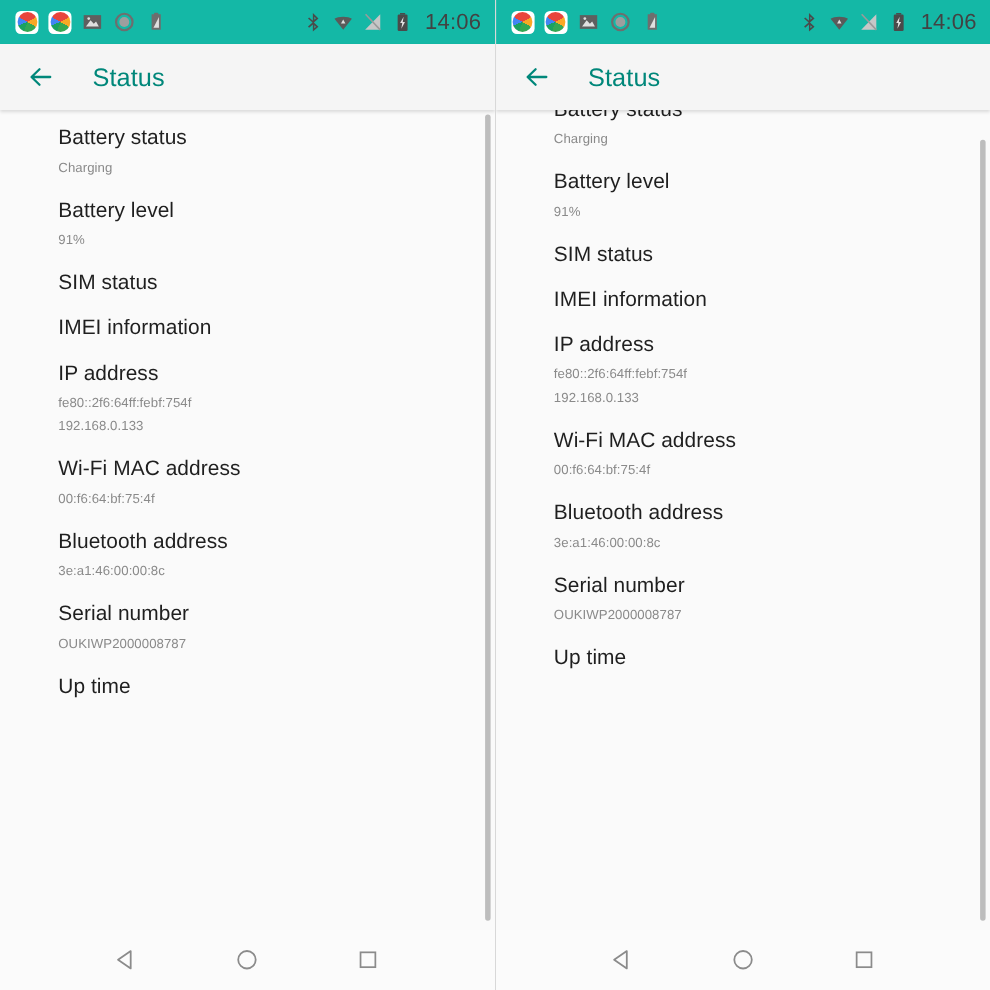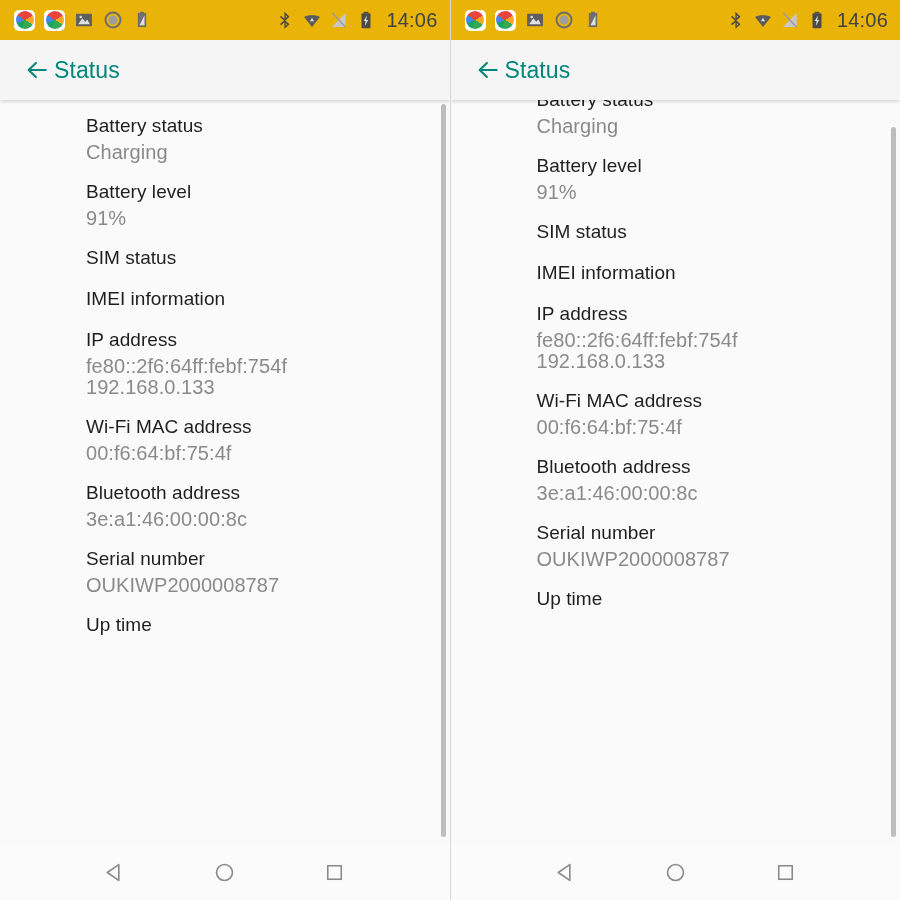--- a/index.html
+++ b/index.html
@@ -27,21 +27,21 @@
     position: relative;
     background: #fafafa;
     display: flex;
     flex-direction: column;
     overflow: hidden;
   }
 
   
   .statusbar {
     height: 40px;
-    background: #eab308;
+    background: #14b8a6;
     display: flex;
     align-items: center;
     padding: 0 12px 0 14px;
     box-sizing: border-box;
     flex: 0 0 40px;
   }
   .sb-left {
     display: flex;
     align-items: center;
     gap: 9px;
@@ -109,51 +109,52 @@
     height: 34px;
     display: flex;
     align-items: center;
     justify-content: center;
     cursor: pointer;
   }
   .appbar-title {
     font-size: 23px;
     color: #00877a;
     font-weight: 500;
+    margin-left: 30px;
     letter-spacing: 0.1px;
   }
 
   
   .content-wrap {
     flex: 1 1 auto;
     position: relative;
     overflow: hidden;
     background: #fafafa;
   }
   .content {
     position: absolute;
-    left: 0;
+    left: 11px;
     right: 0;
     top: 0;
-    padding-left: 86px;
+    padding-left: 42px;
     padding-right: 20px;
     box-sizing: border-box;
   }
   .item {
     padding-top: 17px;
   }
   .item:first-child { padding-top: 14px; }
   .item-title {
     font-size: 19px;
     color: #1f1f1f;
     line-height: 24px;
     letter-spacing: 0.05px;
   }
   .item-value {
-    font-size: 20px;
+    font-size: 12px;
     color: #8a8a8a;
     line-height: 21px;
     margin-top: 4px;
     letter-spacing: 0.05px;
   }
   .item-value .vline { display: block; }
 
   
   .scrollbar {
     position: absolute;

